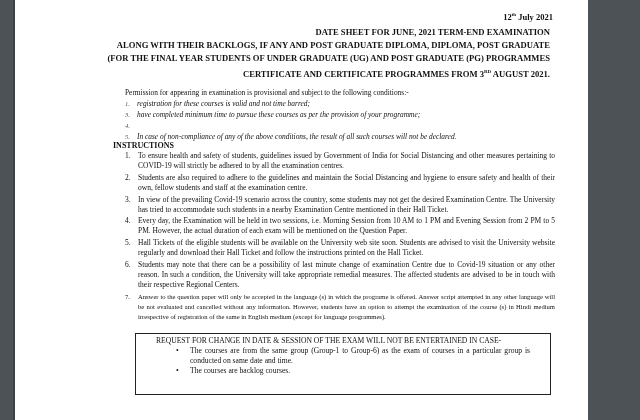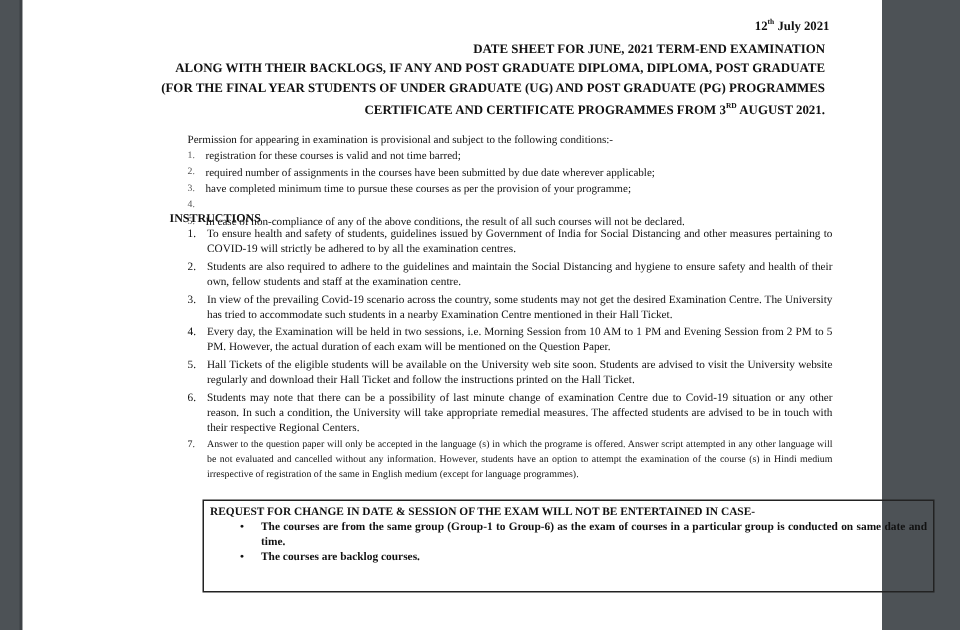--- a/index.html
+++ b/index.html
@@ -24,37 +24,37 @@
   .date sup { font-size:5px; }
   .title {
     position:absolute; left:40px; width:495px; top:26px;
     text-align:right; font-weight:bold; font-size:8.6px; line-height:13px;
   }
   .title sup { font-size:5px; }
   .perm {
     position:absolute; left:110px; top:87px; width:430px;
     font-size:7.4px; line-height:11px;
   }
-  .perm .cond { display:flex; }
+  .perm .cond { display:flex;font-style:italic; }
   .perm .num { width:12px; flex:none; color:#555; font-size:6.5px; }
   .instr-head {
     position:absolute; left:98px; top:141px; font-weight:bold; font-size:8px;
   }
   .instr {
     position:absolute; left:110px; top:151px; width:430px;
     font-size:7.5px; line-height:10px; text-align:justify;
   }
   .instr .item { display:flex; margin-bottom:1.8px; }
   .instr .num { width:13px; flex:none; }
   .instr .txt { flex:1; }
   .instr .item.small { font-size:6.6px; line-height:10px; }
   .box {
-    position:absolute; left:120px; top:333px; width:488px; height:62px;
-    border:1.5px solid #222; padding:2px 4px; box-sizing:border-box;
-    font-weight:bold; font-size:7.6px; line-height:10px;
+    position:absolute; left:120px; top:333px; width:416px; height:62px;
+    border:1.5px solid #222; padding:2px 20px; box-sizing:border-box;
+    font-weight:normal; font-size:7.6px; line-height:10px;
   }
   .box .head { text-align:justify; text-align-last:left; }
   .box ul { margin:0; padding:0 0 0 34px; list-style:none; }
   .box li { display:flex; text-align:justify; }
   .box li .b { width:14px; flex:none; margin-left:-14px; }
 </style>
 </head>
 <body>
 
 <div class="page-edge"></div>
@@ -67,24 +67,20 @@
     <div>ALONG WITH THEIR BACKLOGS, IF ANY AND POST GRADUATE DIPLOMA, DIPLOMA, POST GRADUATE</div>
     <div>(FOR THE FINAL YEAR STUDENTS OF UNDER GRADUATE (UG) AND POST GRADUATE (PG) PROGRAMMES</div>
     <div><span>CERTIFICATE AND CERTIFICATE PROGRAMMES FROM 3</span><sup>RD</sup><span> AUGUST 2021.</span></div>
   </div>
 
   <div class="perm">
     <div>Permission for appearing in examination is provisional and subject to the following conditions:-</div>
     <div class="cond">
         <span class="num">1.</span>
         <span>registration for these courses is valid and not time barred;</span>
-      </div>
-    <div class="cond">
-        <span class="num">2.</span>
-        <span>required number of assignments in the courses have been submitted  by due date wherever applicable;</span>
       </div>
     <div class="cond">
         <span class="num">3.</span>
         <span>have completed  minimum time to pursue these courses as per the provision of your programme;</span>
       </div>
     <div class="cond">
         <span class="num">4.</span>
       </div>
     <div class="cond">
         <span class="num">5.</span>

